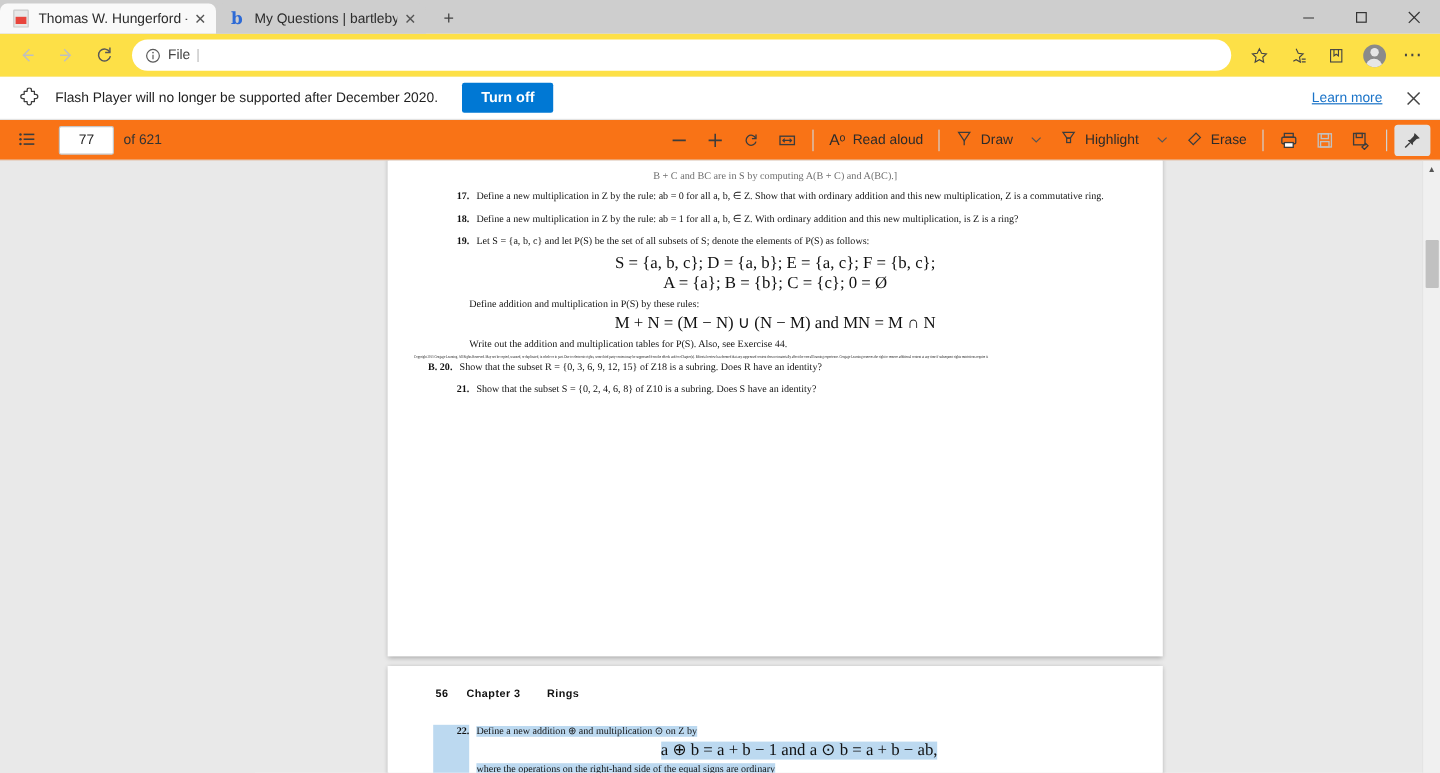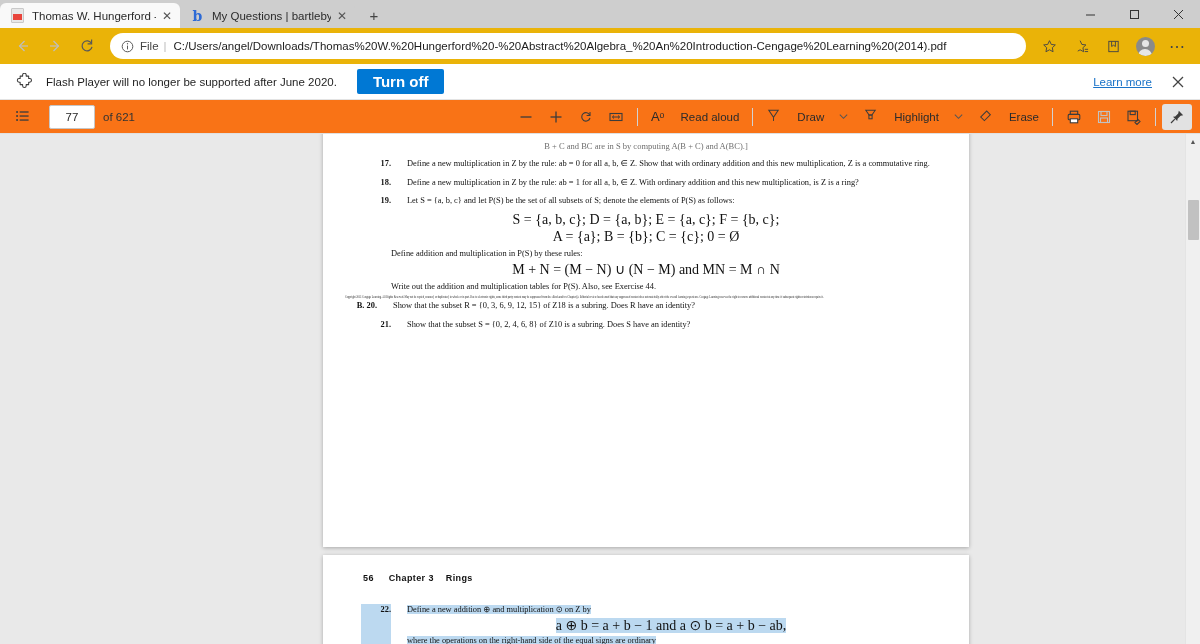--- a/index.html
+++ b/index.html
@@ -89,21 +89,21 @@
   }
   .winbtn {
     width: 44px; height: 28px;
     display: flex; align-items: center; justify-content: center;
     color: #333; font-size: 11px;
   }
 
   
   #navbar {
     height: 36px;
-    background: #eab308;
+    background: #fde047;
     display: flex;
     align-items: center;
     padding: 0 8px;
     gap: 2px;
   }
   .navicon {
     width: 30px; height: 28px;
     display: flex; align-items: center; justify-content: center;
     color: #585858;
     border-radius: 4px;
@@ -181,21 +181,21 @@
   #flash-puzzle {
     width: 20px; flex: 0 0 20px;
     display: flex; align-items: center; justify-content: center;
     margin-right: 12px;
   }
   #flash-msg { font-size: 11.5px; color: #1f1f1f; }
   #turnoff-btn {
     margin-left: 20px;
     background: #0078d4;
     color: #fff;
-    font-size: 15px;
+    font-size: 12px;
     font-weight: bold;
     border: none;
     border-radius: 2px;
     padding: 6px 16px;
     height: 25px;
     line-height: 13px;
     font-family: "Liberation Sans", sans-serif;
   }
   #flash-spacer { flex: 1 1 auto; }
   #learn-more {
@@ -217,21 +217,21 @@
     border-bottom: 1px solid #e0e0e0;
     display: flex;
     align-items: center;
     padding: 0 8px;
     font-size: 11.5px;
     color: #333;
   }
   .pdfbtn {
     height: 26px;
     display: flex; align-items: center; justify-content: center;
-    gap: 16px;
+    gap: 6px;
     padding: 0 7px;
     border-radius: 3px;
     color: #2b2b2b;
     white-space: nowrap;
   }
   .pdfbtn.pinned { background: #e2e2e2; }
   .pdfbtn.dim { color: #bdbdbd; }
   #pageinput {
     width: 46px; height: 24px;
     border: 1px solid #c6c6c6;
@@ -277,21 +277,21 @@
   }
   .pg-head {
     font-family: "Liberation Sans", sans-serif;
     font-size: 9px;
     font-weight: bold;
     letter-spacing: .4px;
     color: #111;
     margin: 18px 0 0 40px;
   }
   .pg-head .ch { margin-left: 12px; font-weight: bold; }
-  .pg-head .rn { margin-left: 9px; font-weight: bold; }
+  .pg-head .rn { margin-left: 19px; font-weight: bold; }
 
   .frag-top {
     font-size: 8.5px;
     text-align: center;
     color: #3a3a3a;
     margin-top: 6px;
     opacity: .75;
     white-space: nowrap;
     overflow: hidden;
   }
@@ -302,21 +302,21 @@
     padding-left: 38px;
     padding-right: 34px;
     font-size: 8.4px;
     line-height: 11.6px;
   }
   .ex .num {
     flex: 0 0 auto;
     font-weight: bold;
     width: 30px;
     text-align: right;
-    margin-right: 16px;
+    margin-right: 6px;
   }
   .ex .num.wide { width: 30px; }
   .ex .body { flex: 1 1 auto; }
   .center-math {
     text-align: center;
     font-size: 14px;
     line-height: 12px;
     margin: 5px 0 2px 0;
   }
   .indent-p {
@@ -428,21 +428,20 @@
   <div id="urlbar">
     <span class="info-ico">
       <svg width="13" height="13" viewBox="0 0 13 13">
           <circle cx="6.5" cy="6.5" r="5.3" fill="none" stroke="currentColor" stroke-width="1"></circle>
           <line x1="6.5" y1="5.6" x2="6.5" y2="9.4" stroke="currentColor" stroke-width="1"></line>
           <circle cx="6.5" cy="3.8" r=".7" fill="currentColor"></circle>
         </svg>
     </span>
     <span class="url-scheme">File</span>
     <span class="url-sep">|</span>
-    <span class="url-path">C:/Users/angel/Downloads/Thomas%20W.%20Hungerford%20-%20Abstract%20Algebra_%20An%20Introduction-Cengage%20Learning%20(2014).pdf</span>
   </div>
 
   <div class="toolicon">
     <svg width="15" height="15" viewBox="0 0 16 16">
         <path d="M8 1.8 L9.9 5.8 L14.2 6.3 L11 9.3 L11.8 13.6 L8 11.5 L4.2 13.6 L5 9.3 L1.8 6.3 L6.1 5.8 Z" fill="none" stroke="currentColor" stroke-width="1"></path>
       </svg>
   </div>
   <div class="toolicon">
     <svg width="15" height="15" viewBox="0 0 16 16">
         <path d="M6.5 1.8 L8.4 5.8 L12.7 6.3 L9.5 9.3 L10.3 13.6 L6.5 11.5 L4 12.9" fill="none" stroke="currentColor" stroke-width="1"></path>
@@ -461,21 +460,21 @@
   </div>
   <div class="toolicon">⋯</div>
 </div>
 
 <div id="flashbar">
   <span id="flash-puzzle">
     <svg width="17" height="17" viewBox="0 0 18 18">
       <path d="M7 2.2 a1.9 1.9 0 0 1 3.8 0 v1.1 h2.6 v2.6 h1.1 a1.9 1.9 0 0 1 0 3.8 h-1.1 v2.6 h-2.6 v1.1 a1.9 1.9 0 0 1 -3.8 0 v-1.1 h-2.6 v-2.6 h-1.1 a1.9 1.9 0 0 1 0 -3.8 h1.1 v-2.6 h2.6 z" fill="none" stroke="#3b3b3b" stroke-width="1.1" stroke-linejoin="round"></path>
     </svg>
   </span>
-  <span id="flash-msg">Flash Player will no longer be supported after June 2020.</span>
+  <span id="flash-msg">Flash Player will no longer be supported after December 2020.</span>
   <button id="turnoff-btn">Turn off</button>
   <span id="flash-spacer"></span>
   <a id="learn-more" href="#">Learn more</a>
   <span id="flash-close">
     <svg width="12" height="12" viewBox="0 0 12 12">
         <line x1="1" y1="1" x2="11" y2="11" stroke="#444" stroke-width="1.2"></line>
         <line x1="11" y1="1" x2="1" y2="11" stroke="#444" stroke-width="1.2"></line>
       </svg>
   </span>
 </div>

